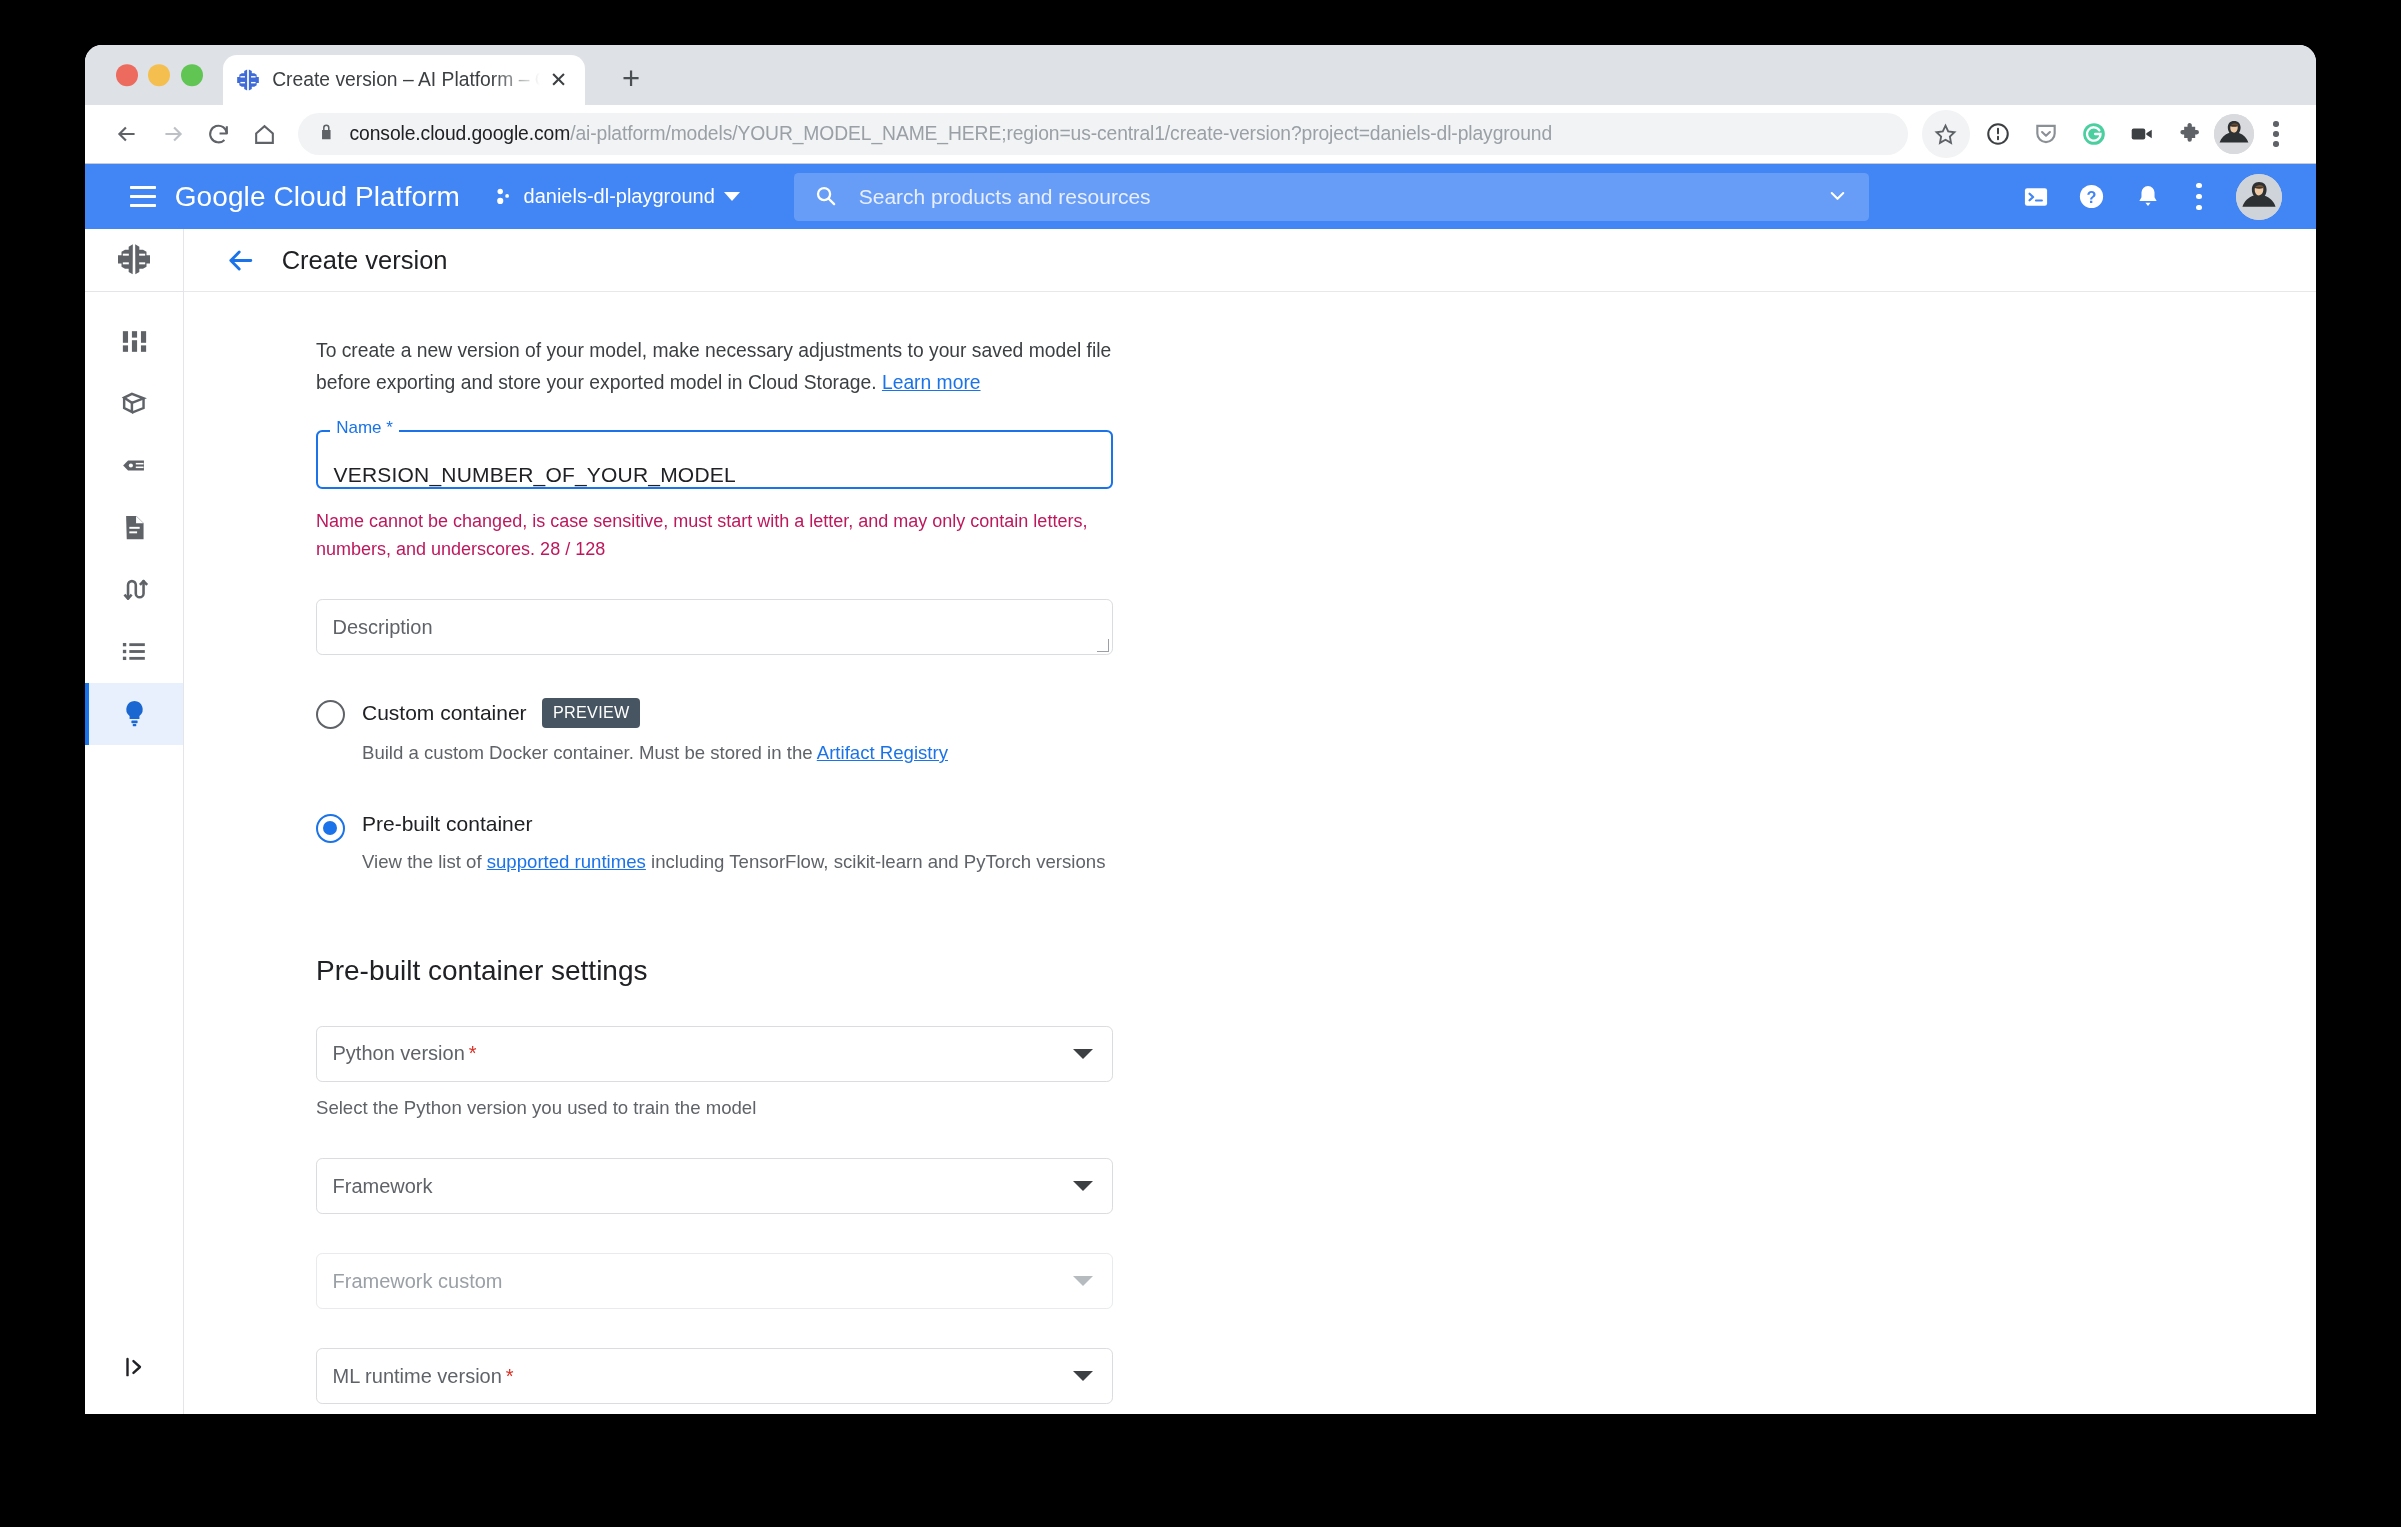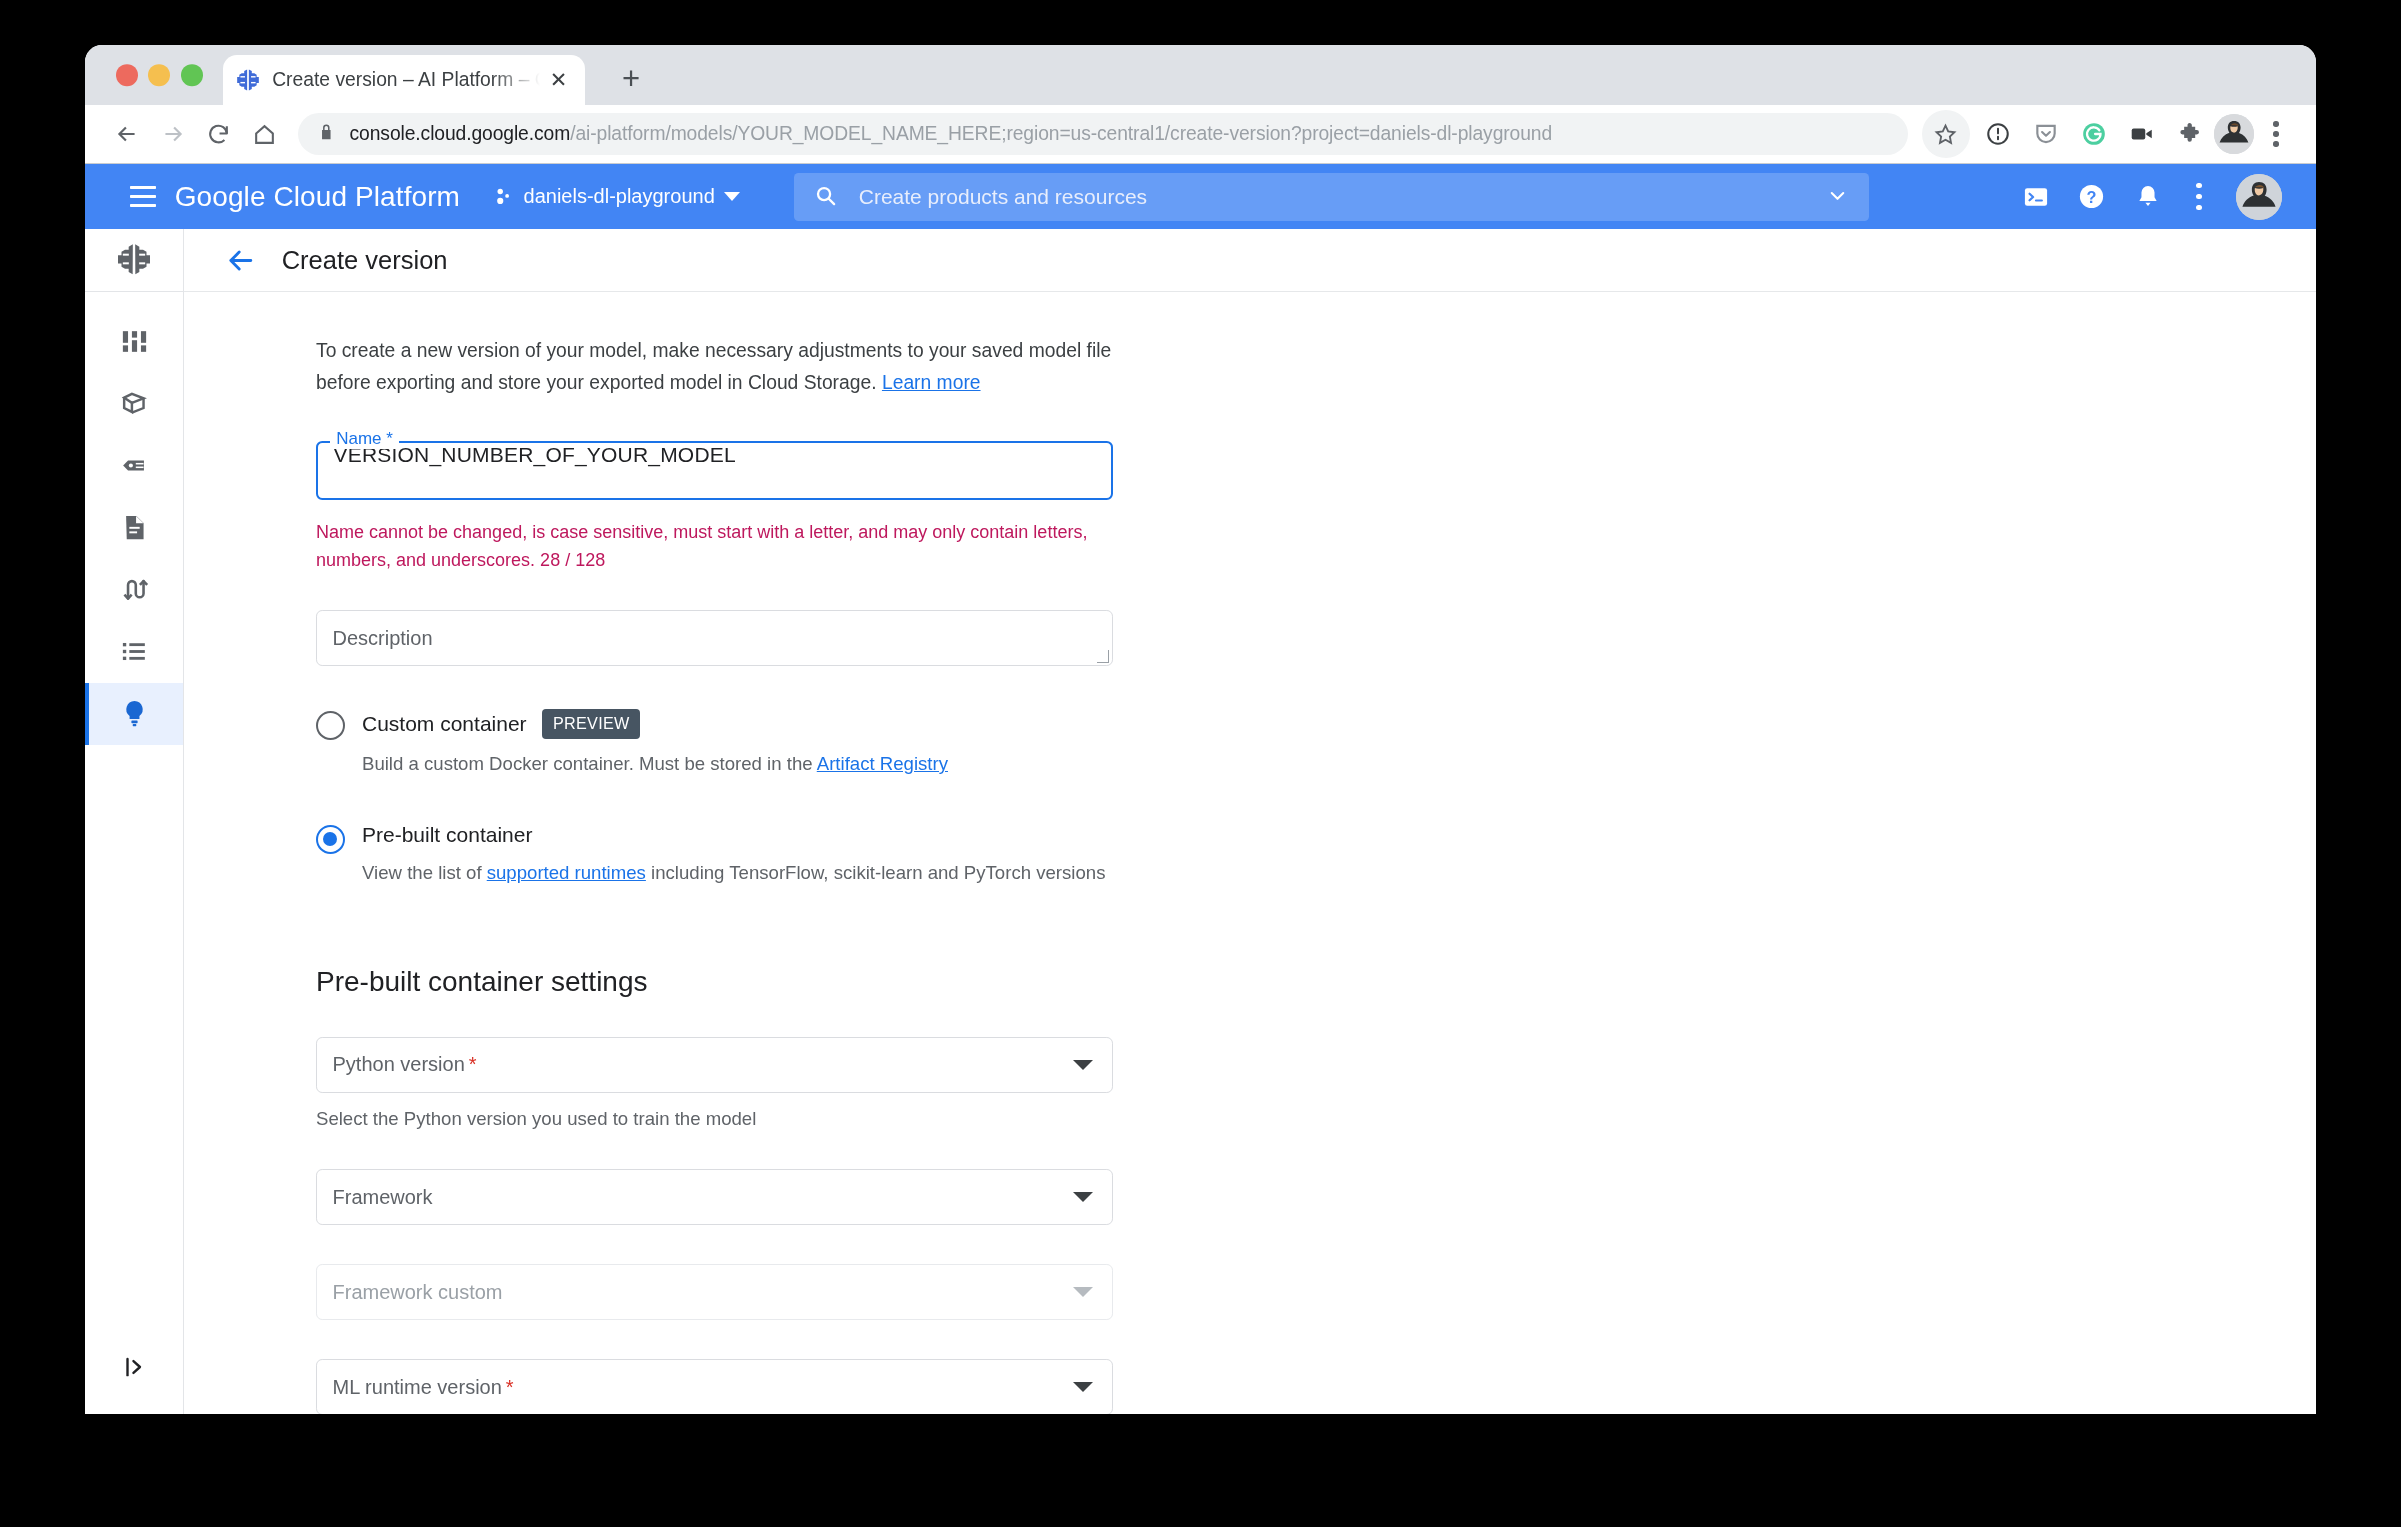--- a/index.html
+++ b/index.html
@@ -222,25 +222,25 @@
 
   #intro {
     font-size: 19.3px; line-height: 32px; color: #3c4043;
     max-width: 797px;
   }
   #intro a { color: #1a73e8; text-decoration: underline; }
 
   
   .field { position: relative; width: 797px; }
   #name-field {
-    margin-top: 42px;
+    margin-top: 31px;
     height: 59px;
     border: 2.3px solid #1a73e8;
     border-radius: 6.2px;
-    display: flex; align-items: flex-start;
+    display: flex; align-items: flex-end;
     padding: 0 15.5px;
     background: #fff;
   }
   #name-label {
     position: absolute;
     left: 14px; top: -12.4px;
     background: #fff; padding: 0 6.2px;
     font-size: 17px; color: #1a73e8;
     white-space: nowrap;
   }
@@ -457,21 +457,21 @@
       <span class="caret-down"></span>
     </span>
 
     <div id="gcp-search">
       <span id="gcp-search-icon">
         <svg viewBox="0 0 24 24" width="23" height="23" fill="none" stroke="#fff" stroke-width="2.4">
           <circle cx="10.5" cy="10.5" r="6.3"></circle>
             <path d="M15.4 15.4 21 21" stroke-linecap="round"></path>
         </svg>
       </span>
-      <span id="gcp-search-placeholder">Create products and resources</span>
+      <span id="gcp-search-placeholder">Search products and resources</span>
       <span id="gcp-search-chevron">
         <svg viewBox="0 0 24 24" width="23" height="23" fill="none" stroke="#fff" stroke-width="2.2">
           <path d="M6 9.5l6 6 6-6" stroke-linecap="round" stroke-linejoin="round"></path>
         </svg>
       </span>
     </div>
 
     <div id="gcp-header-right">
       <span class="hdr-icon">
         <svg viewBox="0 0 24 24" width="28" height="28">

